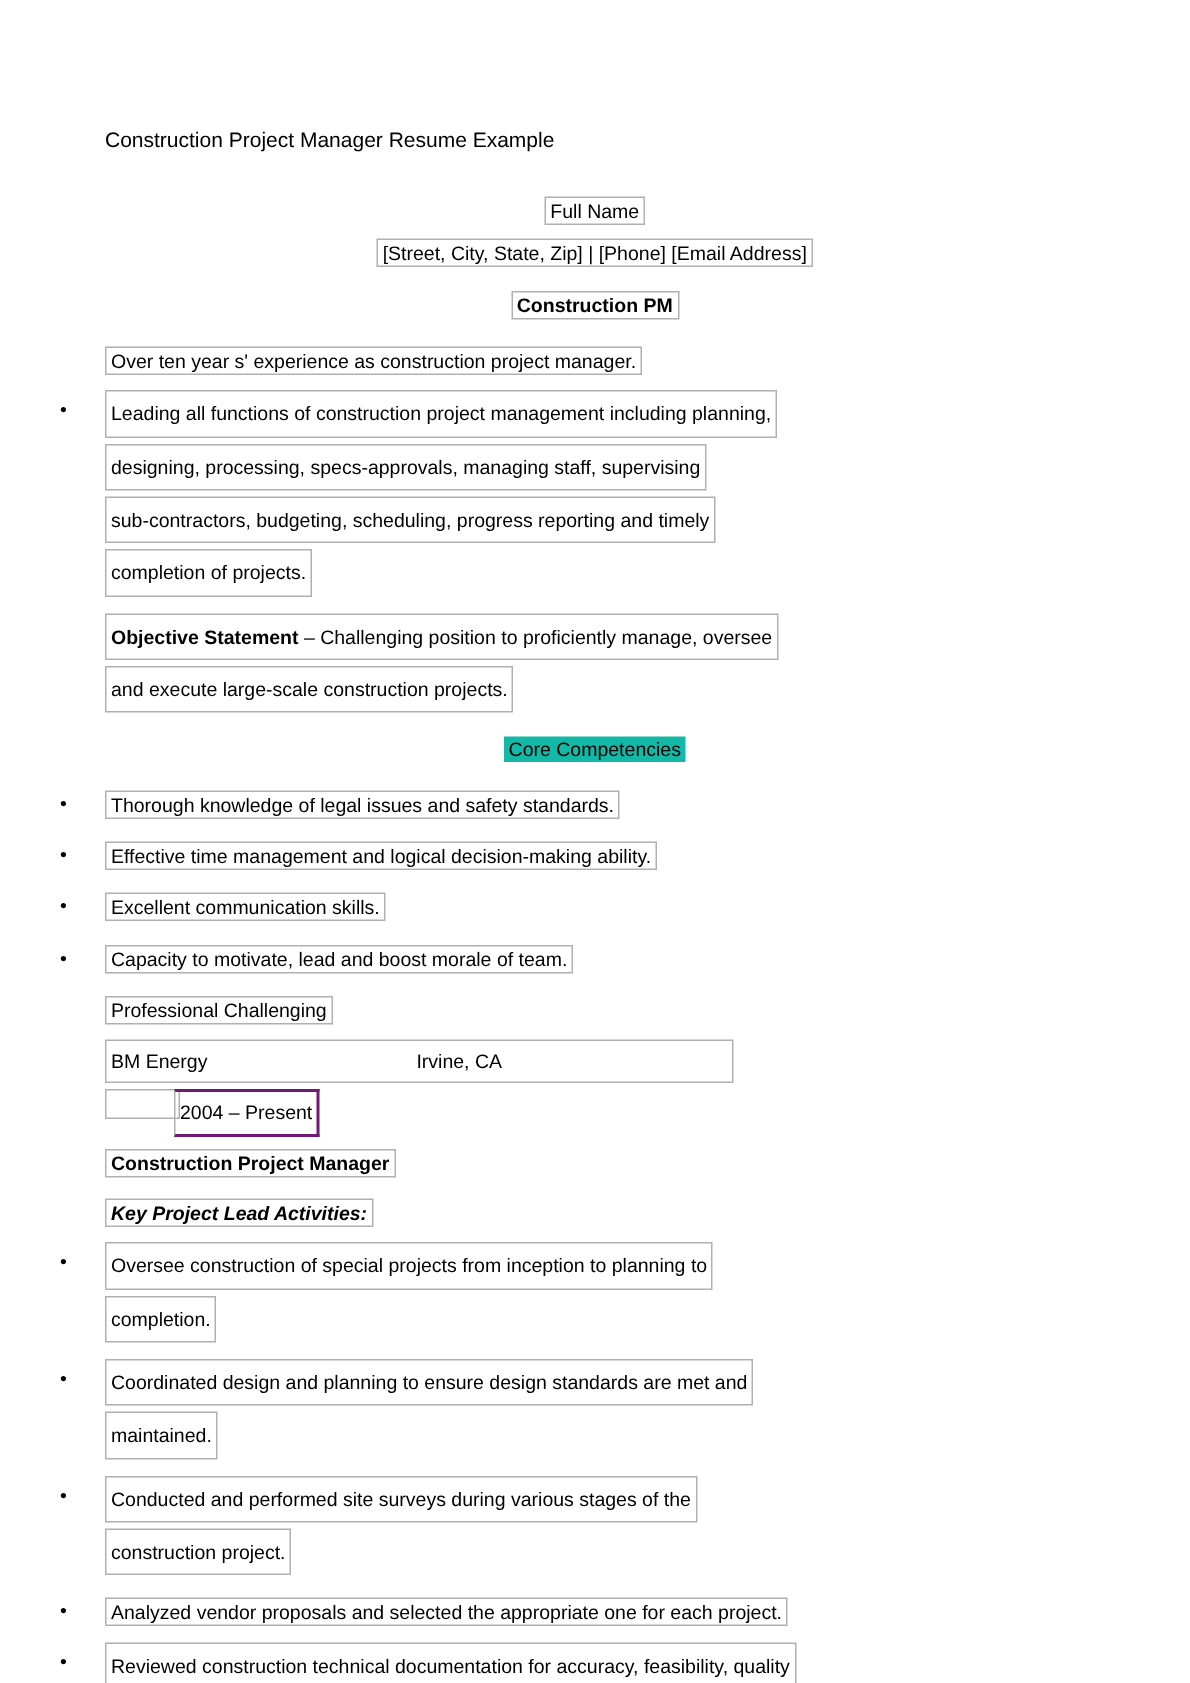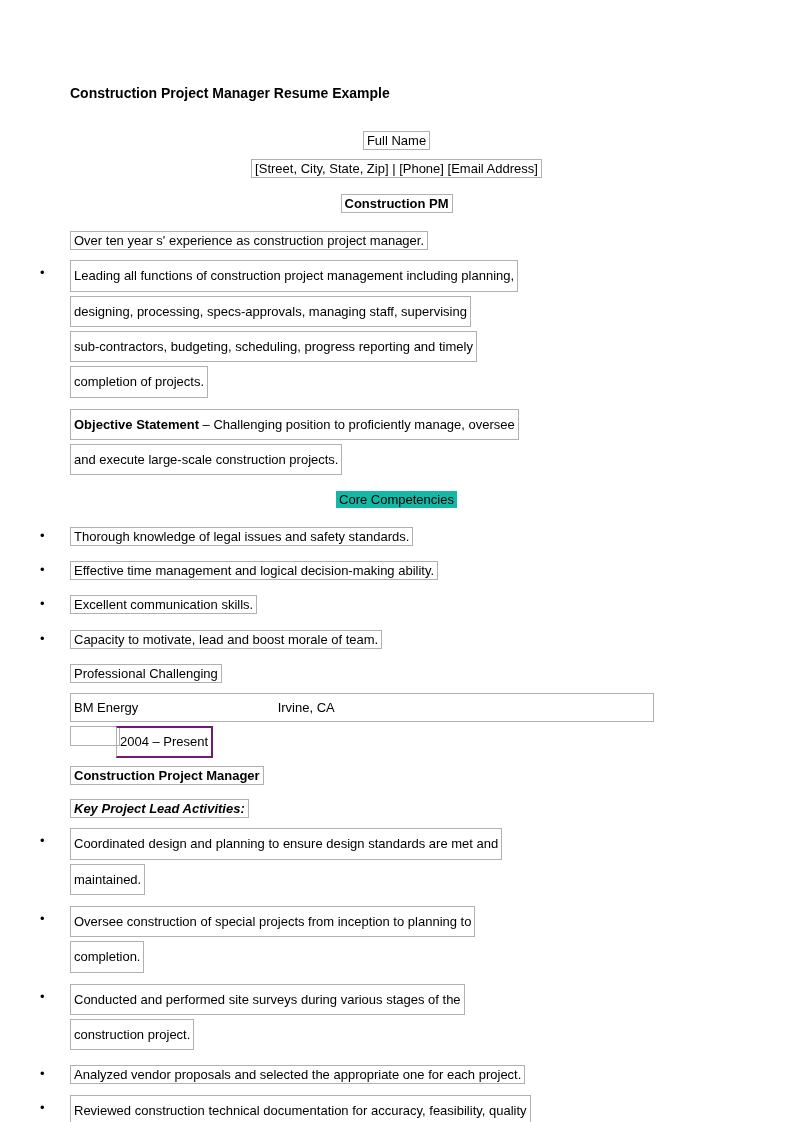--- a/index.html
+++ b/index.html
@@ -10,21 +10,21 @@
     body {
       background: #fff;
       font-family: Arial, Helvetica, sans-serif;
       font-size: 13px;
       color: #000;
       width: 793px;
       padding: 80px 70px 40px 70px;
       line-height: 1.95;
     }
     .page-title {
-      font-weight: bold;
+      font-weight: normal;
       font-size: 14px;
       margin-bottom: 20px;
     }
     .boxed {
       border: 1px solid #b0b0b0;
       display: inline;
       padding: 1px 3px;
       line-height: 2.1;
     }
     .boxed-line {
@@ -83,21 +83,21 @@
       text-align: center;
       margin: 8px 0 10px 0;
     }
     .job-block {
       margin: 4px 0;
     }
     .job-row1 {
       border: 1px solid #b0b0b0;
       padding: 1px 3px;
       display: inline-block;
-      width: 584px;
+      width: 419px;
     }
     .job-company {
       display: inline-block;
       width: 200px;
     }
     .job-loc {
       display: inline-block;
     }
     .job-year-row {
       margin-top: 4px;
@@ -186,32 +186,32 @@
   </div>
 </div>
 
 <div class="block">
   <span class="boxed section-title-sub">Key Project Lead Activities:</span>
 </div>
 
 <ul>
   <li>
     <div class="multi-line">
+      <span class="boxed-line">Oversee construction of special projects from inception to planning to</span><br>
+      <span class="boxed-line">completion.</span>
+    </div>
+  </li>
+  <li>
+    <div class="multi-line">
       <span class="boxed-line">Coordinated design and planning to ensure design standards are met and</span><br>
       <span class="boxed-line">maintained.</span>
     </div>
   </li>
   <li>
     <div class="multi-line">
-      <span class="boxed-line">Oversee construction of special projects from inception to planning to</span><br>
-      <span class="boxed-line">completion.</span>
-    </div>
-  </li>
-  <li>
-    <div class="multi-line">
       <span class="boxed-line">Conducted and performed site surveys during various stages of the</span><br>
       <span class="boxed-line">construction project.</span>
     </div>
   </li>
   <li>
     <span class="boxed">Analyzed vendor proposals and selected the appropriate one for each project.</span>
   </li>
   <li>
     <div class="multi-line">
       <span class="boxed-line">Reviewed construction technical documentation for accuracy, feasibility, quality</span><br>

